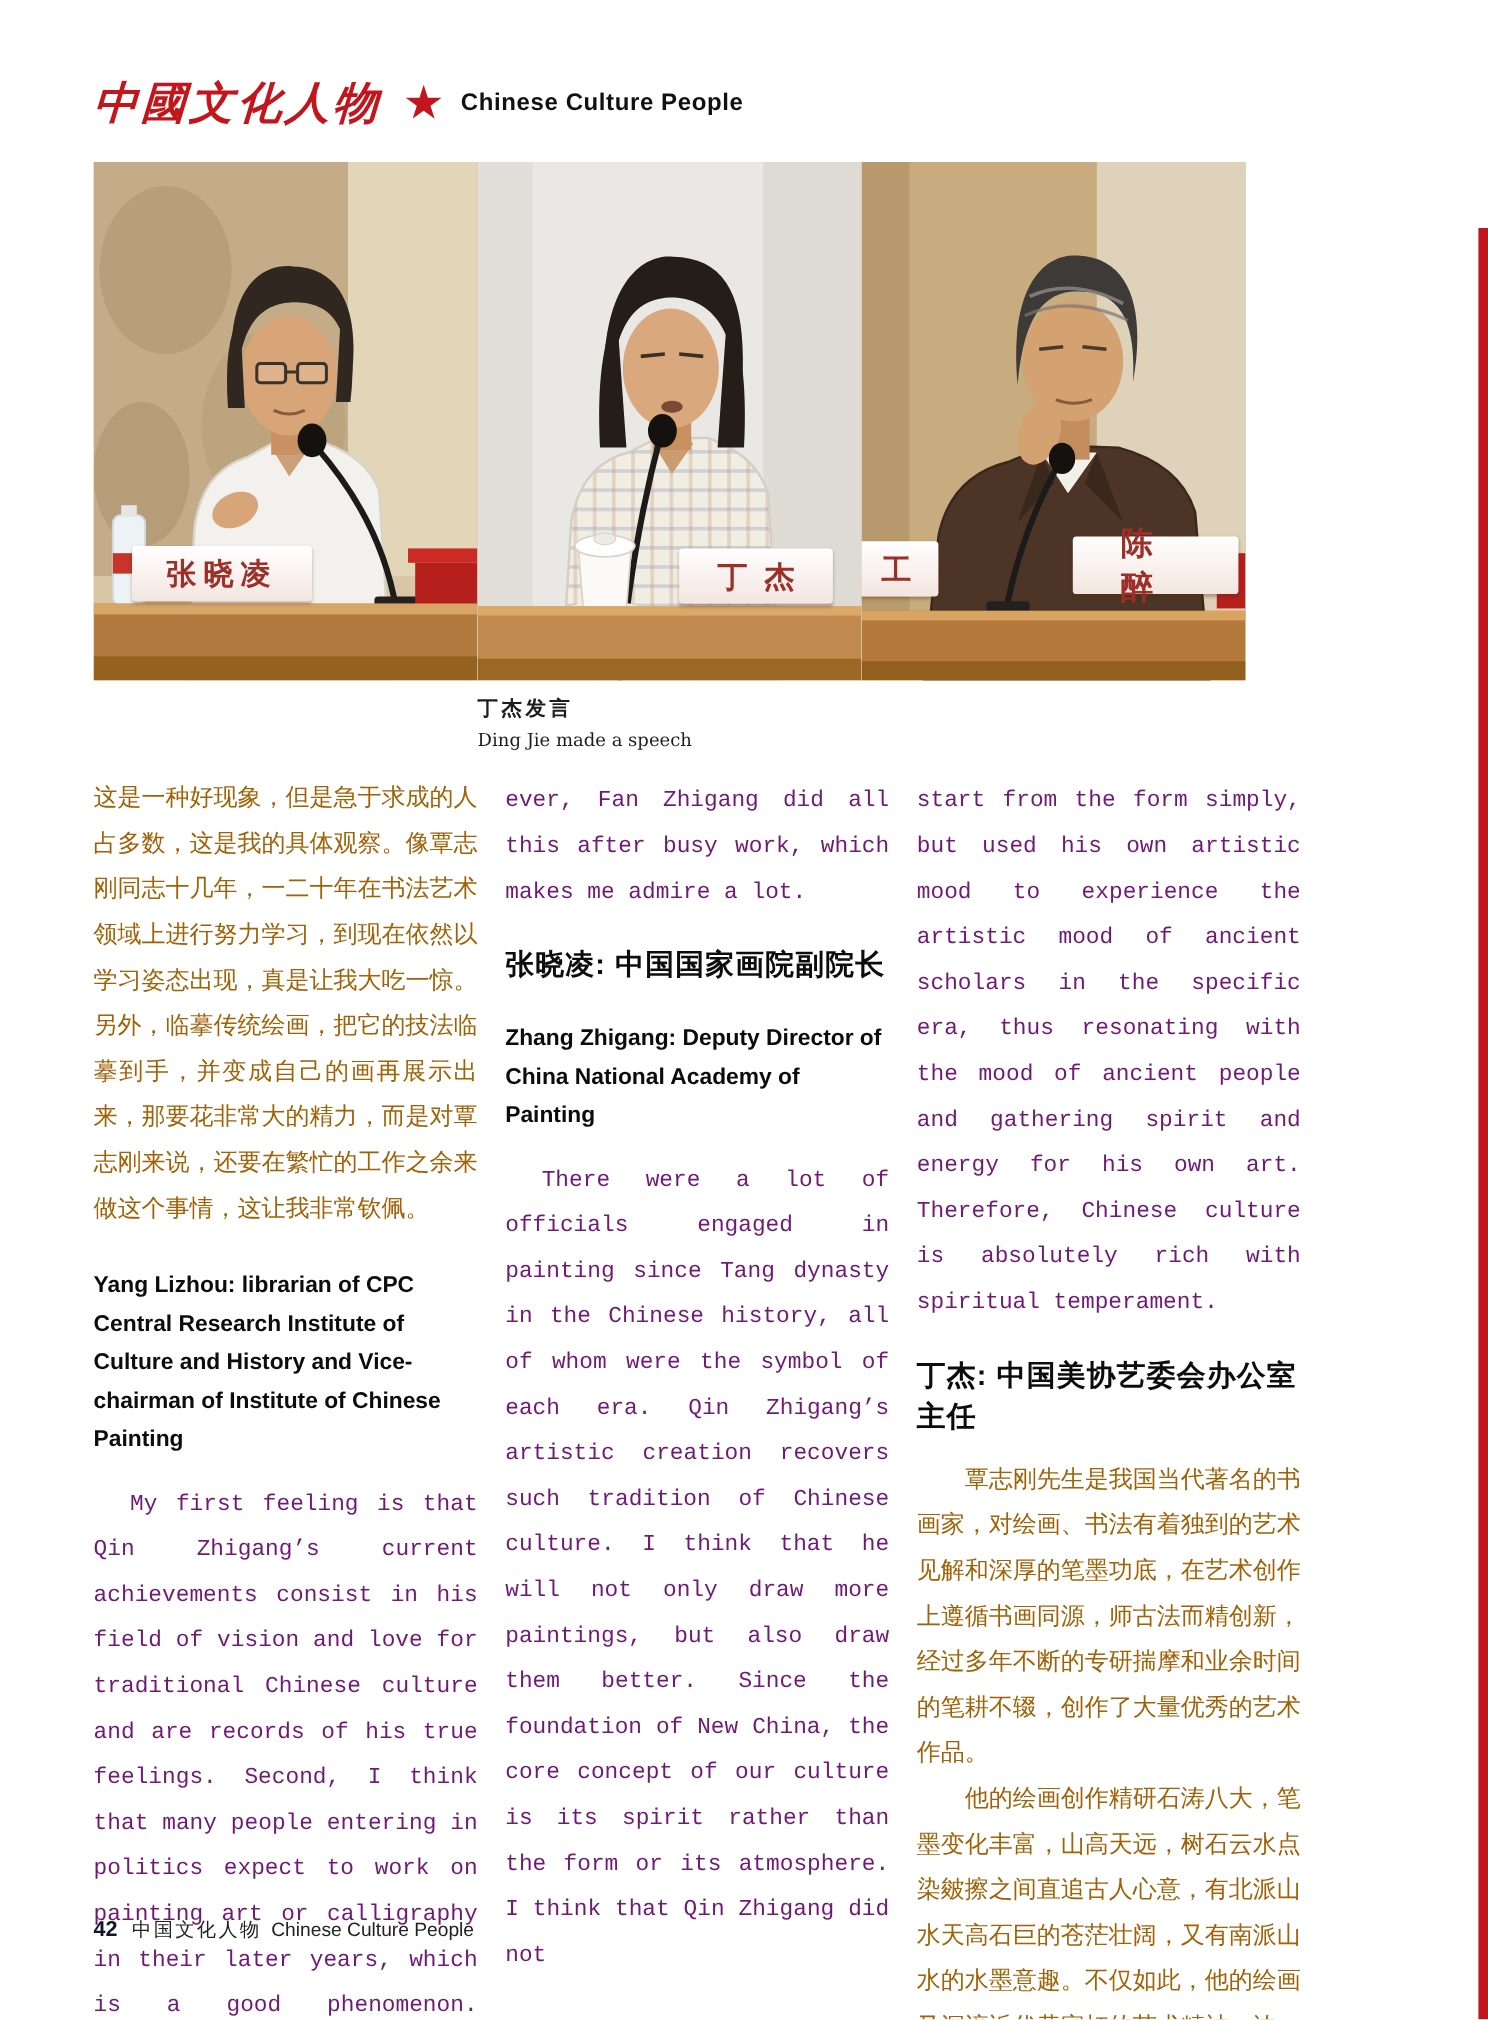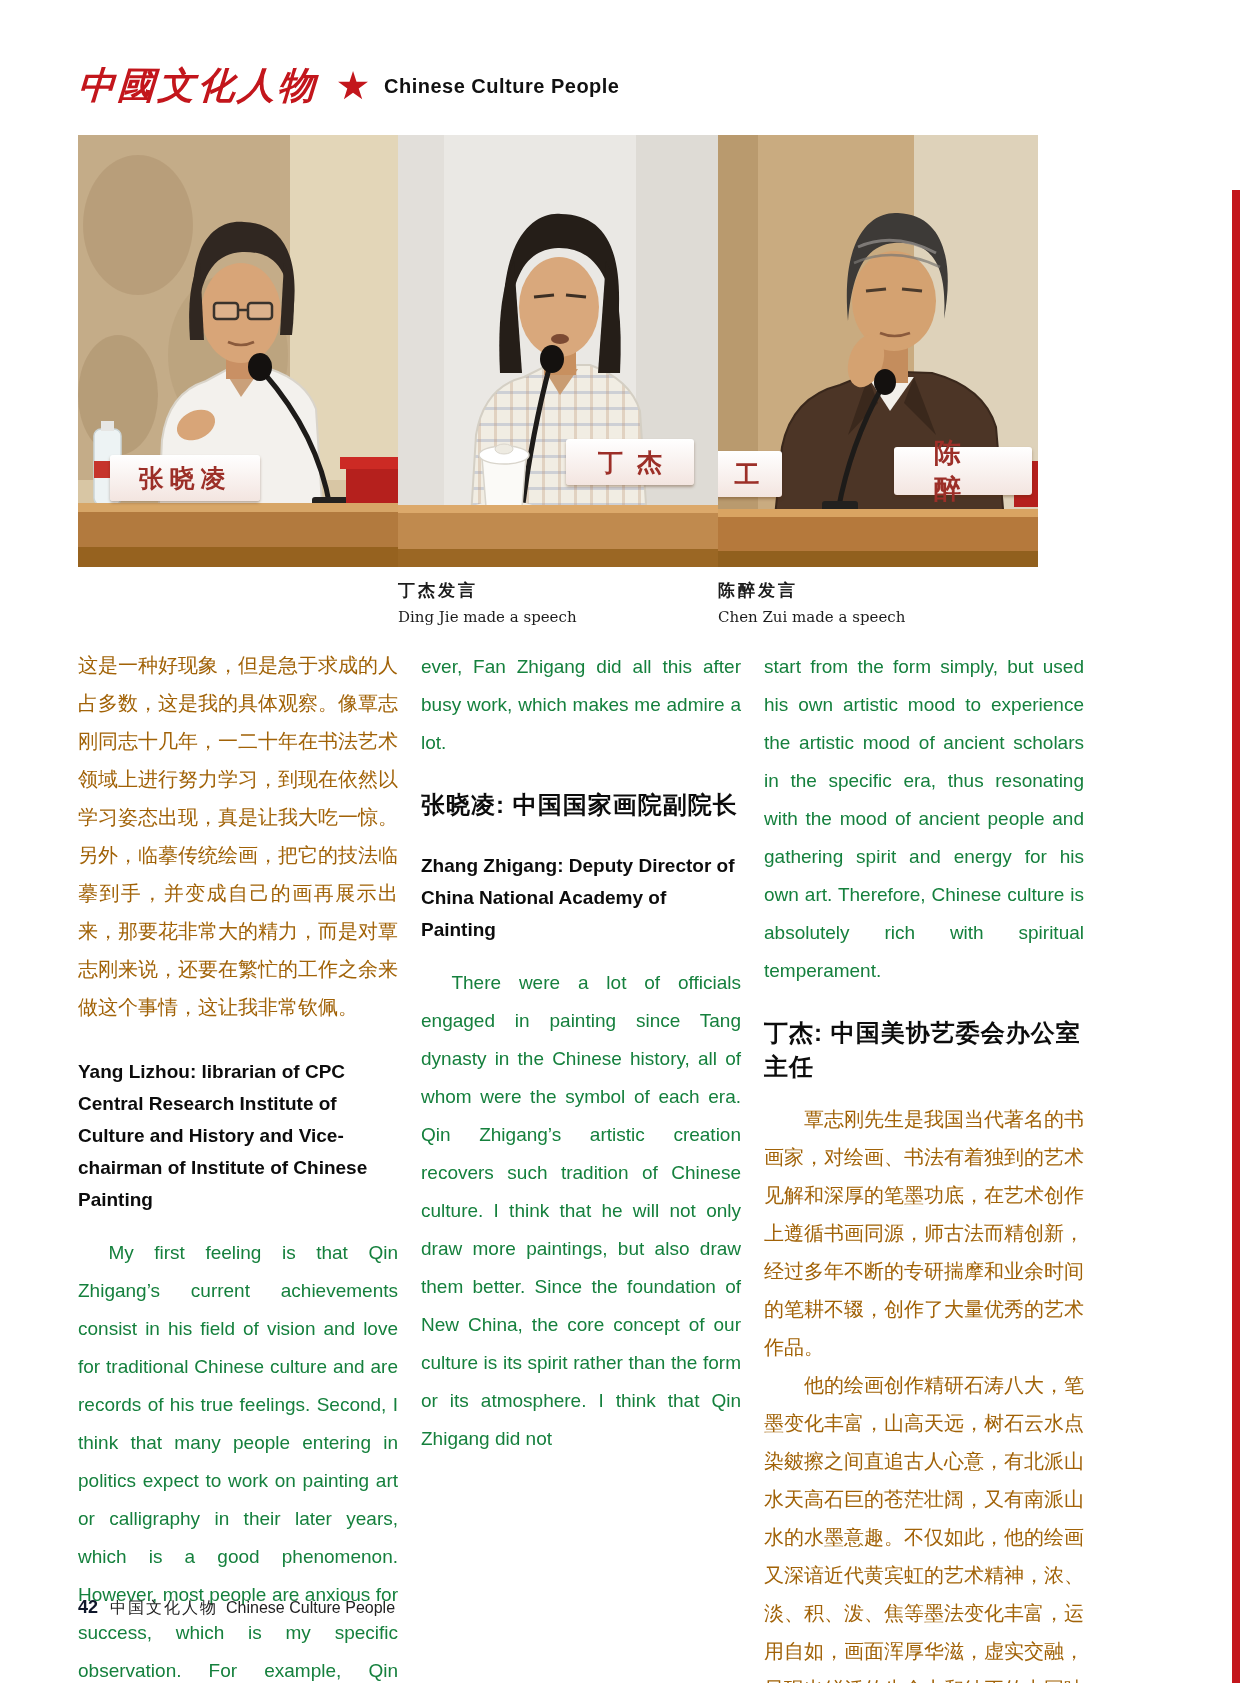--- a/index.html
+++ b/index.html
@@ -28,37 +28,37 @@
   }
   .photo { position:relative; width:320px; height:432px; overflow:hidden; background:#d8c6a4; }
   .photo svg { position:absolute; left:0; top:0; }
   .nameplate {
     position:absolute; display:flex; align-items:center; justify-content:center;
     background:linear-gradient(#ffffff,#f3e5e0); border-radius:3px;
     color:#9c2f28; font-weight:bold; font-family:"Liberation Serif", serif;
     box-shadow:0 2px 3px rgba(80,40,10,.35);
   }
   .np-1 { left:32px; top:320px; width:150px; height:46px; font-size:25px; letter-spacing:6px; }
-  .np-2 { left:168px; top:304px; width:128px; height:46px; font-size:25px; letter-spacing:14px; padding-left:14px; }
+  .np-2 { left:168px; top:322px; width:128px; height:46px; font-size:25px; letter-spacing:14px; padding-left:14px; }
   .np-3a { left:-6px; top:316px; width:70px; height:46px; font-size:25px; }
   .np-3b { left:176px; top:312px; width:138px; height:48px; font-size:27px; letter-spacing:24px; padding-left:40px; }
 
   .caption { margin-top:12px; }
   .caption-zh { font-size:17px; color:#1c1c1c; letter-spacing:3px; font-weight:bold; font-family:"Liberation Serif", serif; }
   .caption-en { font-size:15px; color:#1c1c1c; margin-top:6px; font-family:"DejaVu Serif", serif; }
 
   
   .text-row {
     position:absolute; left:78px; top:648px; width:1006px;
     display:grid; grid-template-columns:repeat(3,320px); column-gap:23px;
   }
   .col { width:320px; }
   .zh { font-size:20px; line-height:38px; text-align:justify; color:#a16207; font-family:Liberation Mono, monospace; }
   .zh.ind { text-indent:2em; }
-  .en { font-size:19px; line-height:38px; text-align:justify; color:#15803d; font-family:Liberation Sans, sans-serif; }
+  .en { font-size:19px; line-height:38px; text-align:justify; color:#701a75; font-family:Liberation Mono, monospace; }
   .en.ind { text-indent:1.6em; }
   .h-en {
     font-family:"Liberation Sans", sans-serif; font-weight:bold; font-size:19px;
     line-height:32px; margin:28px 0 18px; color:#0c0c0c; text-align:left;
   }
   .h-zh {
     font-family:"Liberation Sans", sans-serif; font-weight:bold; font-size:24px;
     line-height:34px; margin:26px 0 18px; color:#0c0c0c; letter-spacing:1px;
   }
   .col > :first-child { margin-top:0; }
@@ -217,24 +217,20 @@
           <rect x="0" y="374" width="320" height="8" fill="#d9a462"></rect>
           <rect x="0" y="416" width="320" height="16" fill="#91601e"></rect>
         </svg>
         <div class="nameplate np-3a">
           <span>工</span>
         </div>
         <div class="nameplate np-3b">
           <span>陈醉</span>
         </div>
       </div>
-      <div class="caption">
-        <div class="caption-zh">陈醉发言</div>
-        <div class="caption-en">Chen Zui made a speech</div>
-      </div>
     </div>
   </div>
 
   <div class="text-row">
 
     <div class="col">
       <p class="zh">这是一种好现象，但是急于求成的人占多数，这是我的具体观察。像覃志刚同志十几年，一二十年在书法艺术领域上进行努力学习，到现在依然以学习姿态出现，真是让我大吃一惊。另外，临摹传统绘画，把它的技法临摹到手，并变成自己的画再展示出来，那要花非常大的精力，而是对覃志刚来说，还要在繁忙的工作之余来做这个事情，这让我非常钦佩。</p>
       <h3 class="h-en">Yang Lizhou: librarian of CPC Central Research Institute of Culture and History and Vice-chairman of Institute of Chinese Painting</h3>
       <p class="en ind">My first feeling is that Qin Zhigang’s current achievements consist in his field of vision and love for traditional Chinese culture and are records of his true feelings. Second, I think that many people entering in politics expect to work on painting art or calligraphy in their later years, which is a good phenomenon. However, most people are anxious for success, which is my specific observation. For example, Qin Zhigang has studied hard in the field of calligraphic art over twenty years and now still appears with the posture of study. This makes me surprised. In addition, a lot of energy is required to imitate traditional paintings, learn their skills and turn them into one’s own paintings and present them. How-</p>
     </div>

